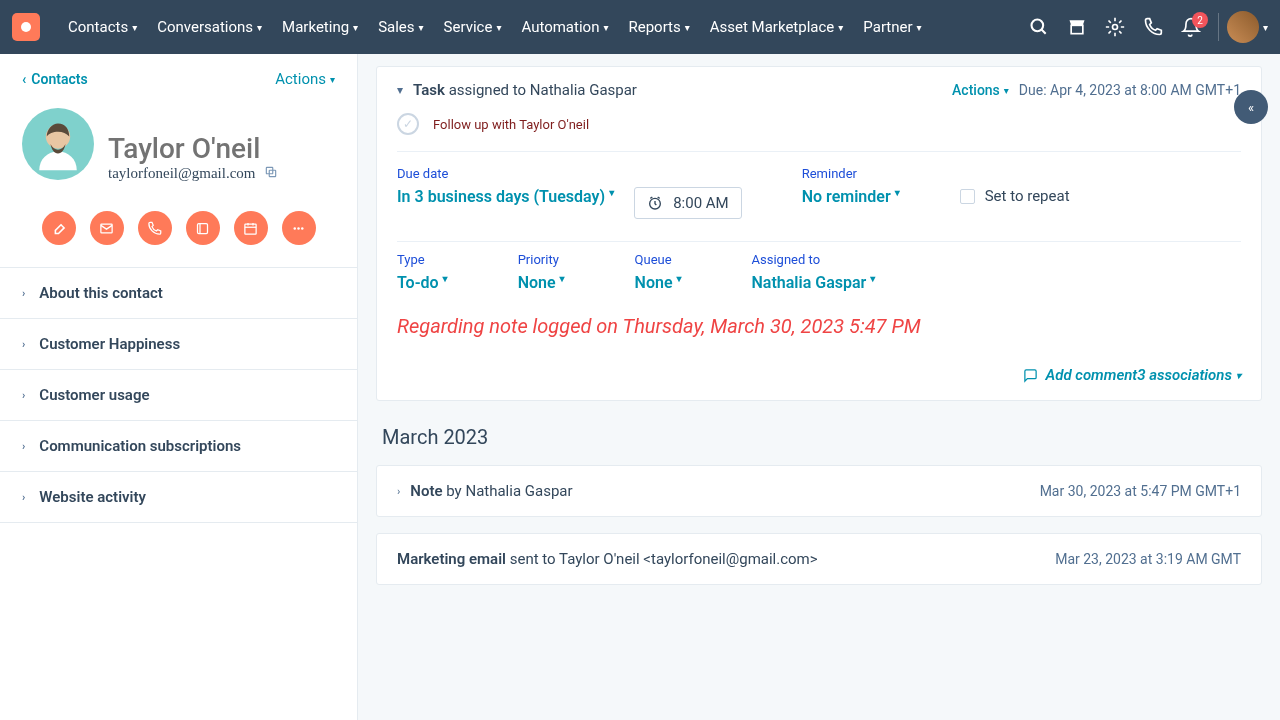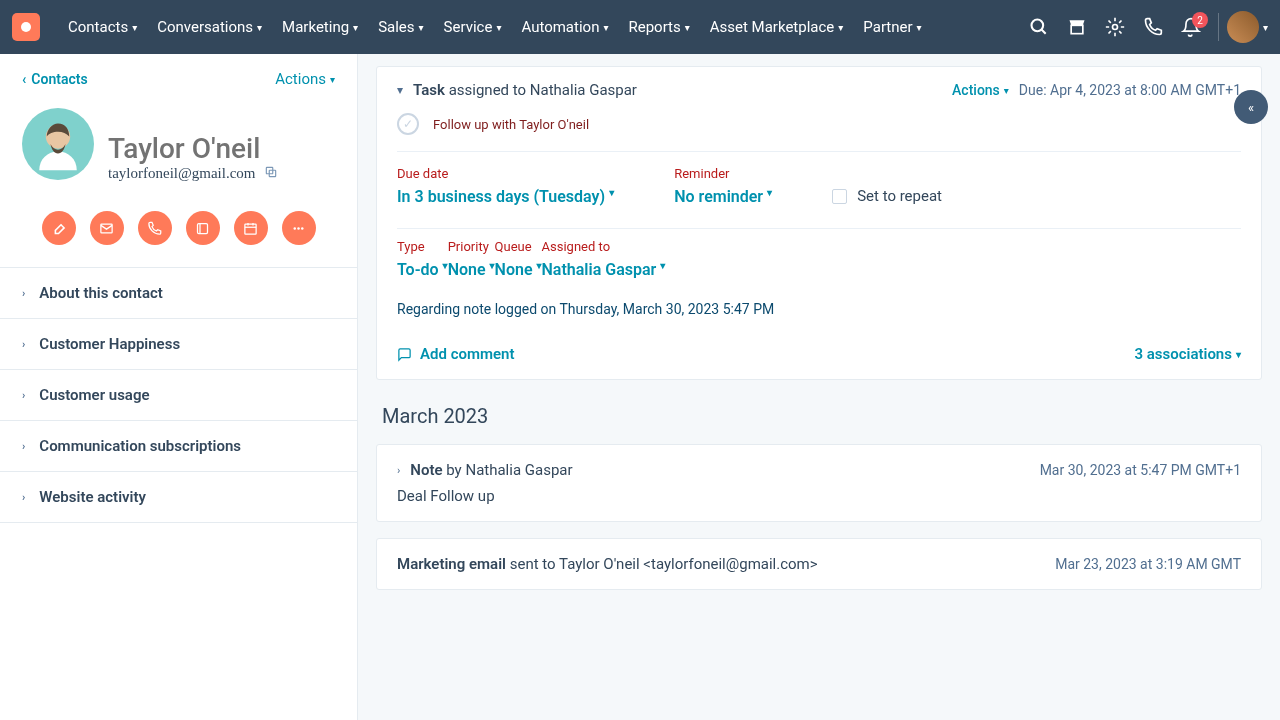--- a/index.html
+++ b/index.html
@@ -48,30 +48,30 @@
 .task-head .tactions { color: #0091ae; font-weight: 500; cursor: pointer; display: flex; gap: 4px; align-items: center; }
 .task-head .due { color: #516f90; font-size: 14px; }
 
 .task-sub { padding: 0 20px 12px; display: flex; align-items: center; gap: 14px; }
 .task-sub .check { width: 22px; height: 22px; border: 2px solid #cbd6e2; border-radius: 50%; display: flex; align-items: center; justify-content: center; color: #cbd6e2; cursor: pointer; font-size: 12px;}
 .task-sub .txt { color: #7f1d1d; font-size: 13px; }
 
 .divideline { border-top: 1px solid #eaf0f6; margin: 4px 20px; }
 
 .fields { padding: 10px 20px 4px; display: flex; gap: 60px; flex-wrap: wrap; }
-.field-col .lbl { color: #b91c1c; font-size: 13px; margin-bottom: 6px; }
+.field-col .lbl { color: #1d4ed8; font-size: 13px; margin-bottom: 6px; }
 .teal-link { color: #0091ae; font-weight: 600; cursor: pointer; display: flex; gap: 4px; align-items: flex-start; font-size: 16px; }
 .time-box { display: inline-flex; align-items: center; border: 1px solid #cbd6e2; border-radius: 3px; padding: 6px 12px; gap: 10px; color: #33475b; font-size: 15px; margin-left: 10px;}
 .repeat { display: flex; align-items: center; gap: 10px; color: #33475b; font-size: 15px;}
 .repeat .cb { width: 15px; height: 15px; border: 1px solid #cbd6e2; border-radius: 2px; cursor: pointer; }
 
-.fields2 { padding: 6px 20px 18px; display: flex; }
-.note-line { padding: 4px 20px 16px; color: #0c4a6e; font-size: 14px; }
-
-.task-foot { padding: 12px 20px 16px; display: flex; justify-content: space-between; align-items: center; }
+.fields2 { padding: 6px 20px 18px; display: flex; gap: 70px; }
+.note-line { padding: 4px 20px 16px; color: #ef4444; font-size: 20px; font-style: italic; }
+
+.task-foot { padding: 12px 20px 16px; display: flex; justify-content: flex-end; align-items: center; font-style: italic; }
 .add-comment { color: #0091ae; font-weight: 600; display: flex; gap: 8px; align-items: center; cursor: pointer; font-size: 15px;}
 .assoc { color: #0091ae; font-weight: 600; cursor: pointer; display: flex; gap: 4px; align-items: center; font-size: 15px;}
 
 .month-label { color: #33475b; font-size: 20px; padding: 8px 6px 16px; }
 
 .entry { padding: 16px 20px; }
 .entry-head { display: flex; align-items: center; gap: 10px; }
 .entry-head .chev { color: #516f90; font-size: 11px; cursor: pointer; }
 .entry-head .et { color: #33475b; font-size: 15px; }
 .entry-head .et b { font-weight: 600; }
@@ -275,20 +275,30 @@
       </div>
       <div class="divideline"></div>
       <div class="fields">
         <div class="field-col">
           <div class="lbl">Due date</div>
           <span class="teal-link">
               <span>In 3 business days (Tuesday)</span>
               <span class="caretd">▾</span>
             </span>
         </div>
+        <div class="field-col" style="margin-left:-50px;">
+          <div class="lbl">&nbsp;</div>
+          <span class="time-box">
+            <svg width="16" height="16" viewBox="0 0 24 24" fill="none" stroke="#33475b" stroke-width="2">
+                <circle cx="12" cy="13" r="8"></circle>
+                <path d="M12 9v4l2 2M8 3l-3 2M16 3l3 2"></path>
+              </svg>
+            <span>8:00 AM</span>
+          </span>
+        </div>
         <div class="field-col">
           <div class="lbl">Reminder</div>
           <span class="teal-link">
               <span>No reminder</span>
               <span class="caretd">▾</span>
             </span>
         </div>
         <div class="field-col">
           <div class="lbl">&nbsp;</div>
           <div class="repeat">
@@ -346,21 +356,20 @@
     <div class="month-label">March 2023</div>
 
     <div class="card">
       <div class="entry">
         <div class="entry-head">
           <span class="chev">›</span>
           <span class="et"><b>Note</b> <span>by Nathalia Gaspar</span></span>
           <div class="spacer"></div>
           <span class="ts">Mar 30, 2023 at 5:47 PM GMT+1</span>
         </div>
-        <div class="entry-body">Deal Follow up</div>
       </div>
     </div>
 
     <div class="card">
       <div class="entry">
         <div class="entry-head">
           <span class="et"><b>Marketing email</b> <span>sent to Taylor O'neil &lt;taylorfoneil@gmail.com&gt;</span></span>
           <div class="spacer"></div>
           <span class="ts">Mar 23, 2023 at 3:19 AM GMT</span>
         </div>

